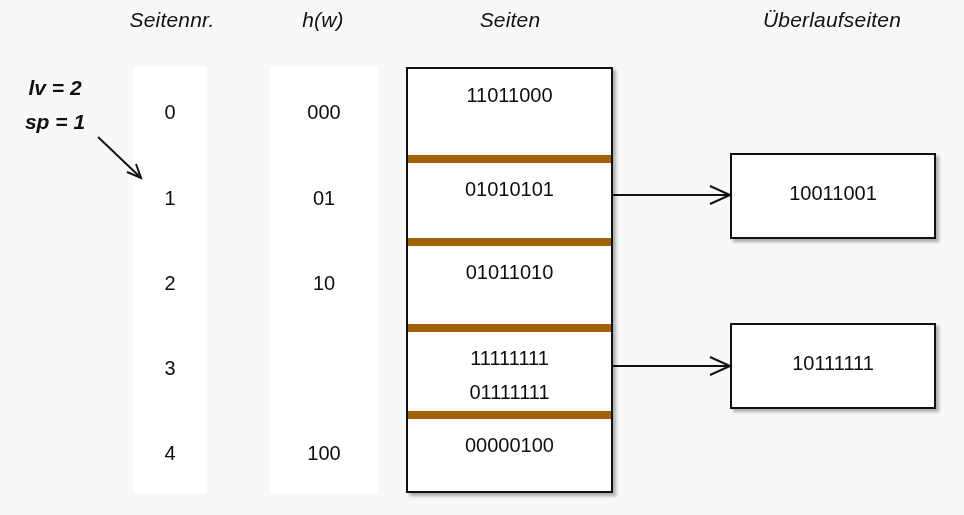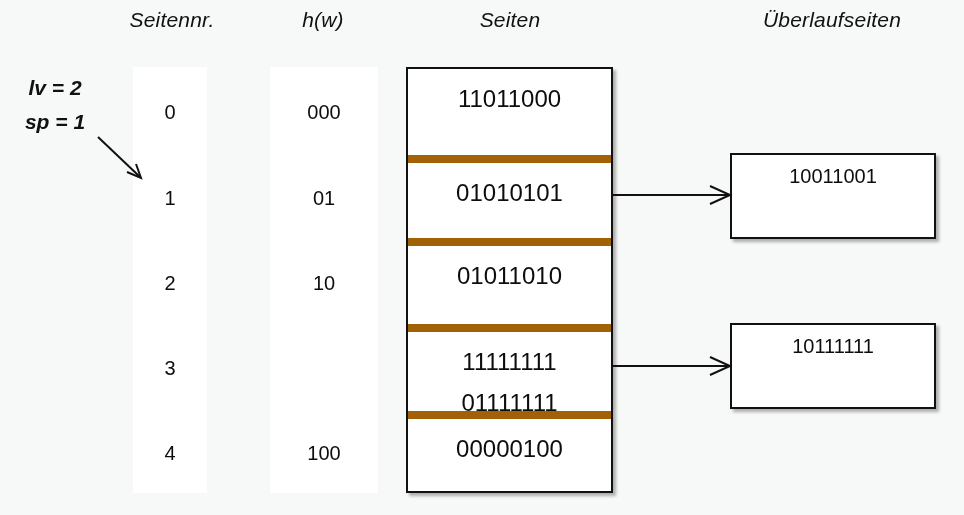--- a/index.html
+++ b/index.html
@@ -77,36 +77,36 @@
     box-sizing: border-box;
     display: flex;
     flex-direction: column;
     align-items: center;
     padding-top: 9px;
   }
   .page-cell + .page-cell {
     border-top: 8px solid #a16207;
   }
   .page-rec {
-    font-size: 24px;
+    font-size: 20px;
     line-height: 1.72;
     color: #0d0d0d;
     white-space: nowrap;
   }
 
   
   .overflow-box {
     position: absolute;
     background: #ffffff;
     border: 2px solid #111111;
     box-sizing: border-box;
     box-shadow: 3px 3px 3px rgba(0,0,0,0.30);
     display: flex;
     justify-content: center;
-    padding-top: 11px;
+    padding-top: 28px;
   }
   .overflow-rec {
     font-size: 20px;
     line-height: 1;
     color: #0d0d0d;
     white-space: nowrap;
   }
 
   
   #arrow-layer {

